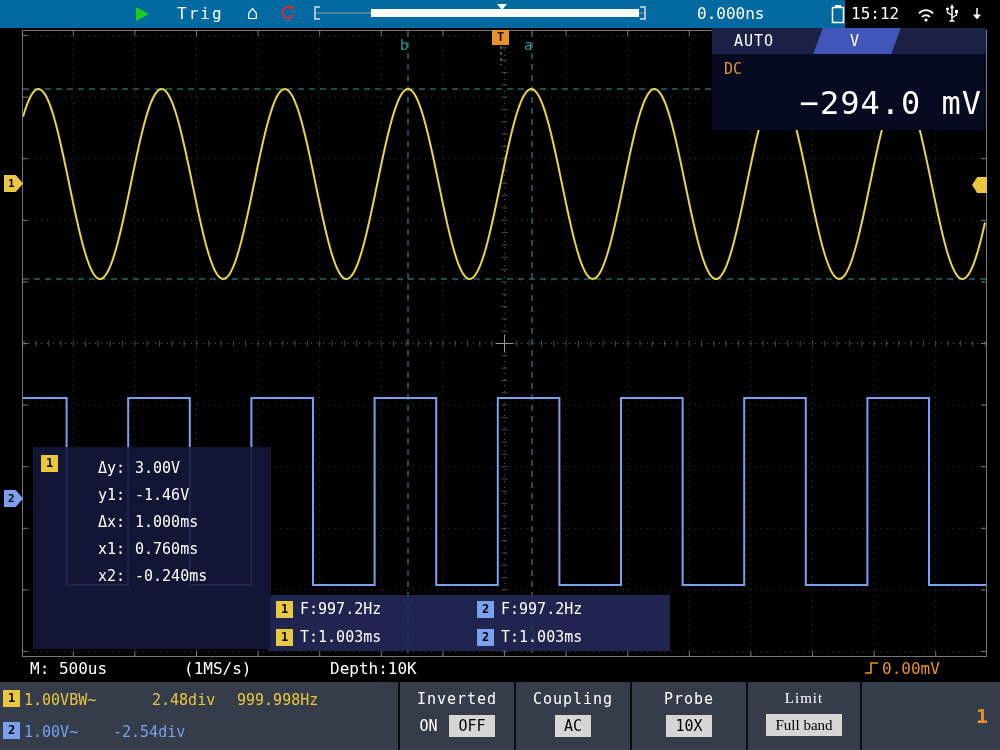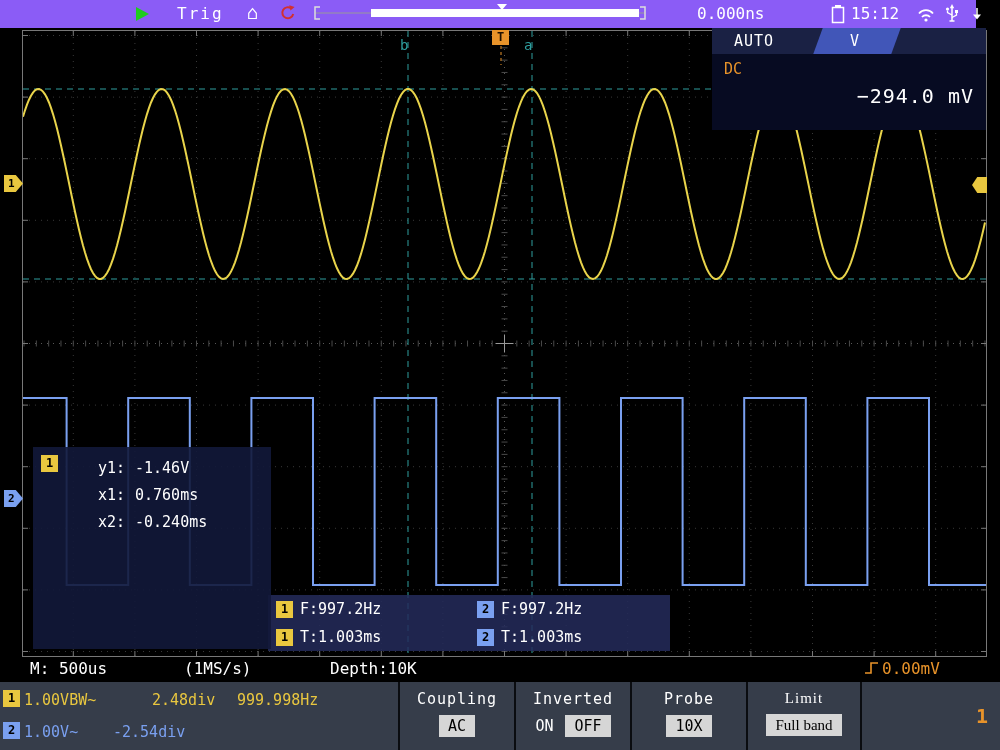--- a/index.html
+++ b/index.html
@@ -1,19 +1,19 @@
 <!DOCTYPE html>
 <html style="--ch1: #e9c73f; --ch2: #7aa0f0; --ch1_trace: #e9d44b; --ch2_trace: #7aa0f0; --cursor: #2e9e9e; --accent: #e8932a; --tab_blue: #4156b8; --menu_bg: #363d4a;"><head>
 <meta charset="utf-8">
 <style>
   html,body{margin:0;padding:0;background:#000;}
   .stage{position:relative;width:1000px;height:750px;background:#000;overflow:hidden;
          font-family:"DejaVu Sans Mono", monospace;color:#fff;font-size:15px;}
   
-  .topbar{position:absolute;left:0;top:0;width:976px;height:28px;background:#8b5cf6;}
+  .topbar{position:absolute;left:0;top:0;width:845px;height:28px;background:#0369a1;}
   .play-icon{position:absolute;left:136px;top:7px;width:0;height:0;
     border-left:13px solid #1ecc1e;border-top:7px solid transparent;border-bottom:7px solid transparent;}
   .trig-label{position:absolute;left:177px;top:4px;font-size:16px;letter-spacing:2px;}
   .home-glyph{position:absolute;left:247px;top:1px;font-size:19px;color:#fff;}
   .util-icon{position:absolute;left:279px;top:4px;}
   .posbar{position:absolute;left:313px;top:4px;}
   .trig-time{position:absolute;left:697px;top:4px;font-size:16px;}
   .batt-icon{position:absolute;left:830px;top:4px;}
   .clock{position:absolute;left:851px;top:4px;font-size:16px;}
   .wifi-icon{position:absolute;left:916px;top:7px;}
@@ -46,21 +46,21 @@
   .badge{display:inline-block;width:17px;height:17px;line-height:17px;text-align:center;
     color:#000;font-weight:bold;font-size:12px;margin-right:7px;flex:0 0 auto;}
   .b1{background:var(--ch1);} .b2{background:var(--ch2);}
   
   .measure{position:absolute;left:712px;top:28px;width:274px;height:102px;background:#070b22;z-index:8;}
   .m-head{position:absolute;left:0;top:0;width:274px;height:26px;background:#1a2144;}
   .m-auto{position:absolute;left:22px;top:4px;letter-spacing:1px;}
   .m-vwrap{position:absolute;left:106px;top:0;width:78px;height:26px;background:var(--tab_blue);transform:skewX(-20deg);}
   .m-vtext{position:absolute;left:138px;top:4px;}
   .m-dc{position:absolute;left:12px;top:32px;color:var(--accent);}
-  .m-val{position:absolute;right:12px;top:56px;font-size:20px;letter-spacing:1px;white-space:pre;}
+  .m-val{position:absolute;right:4px;top:56px;font-size:32px;letter-spacing:1px;white-space:pre;}
   
   .statusbar{position:absolute;left:0;top:656px;width:1000px;height:36px;font-size:16px;border-radius:8px;}
   .st-tb{position:absolute;left:30px;top:3px;white-space:pre;}
   .st-sr{position:absolute;left:184px;top:3px;}
   .st-dp{position:absolute;left:330px;top:3px;}
   .st-src{position:absolute;left:818px;top:3px;color:var(--accent);margin-top:32px;}
   .edge-icon{position:absolute;left:864px;top:4px;}
   .st-lvl{position:absolute;left:882px;top:3px;color:var(--accent);}
   
   .bottombar{position:absolute;left:0;top:682px;width:1000px;height:68px;background:var(--menu_bg);}
@@ -349,22 +349,30 @@
     <div class="curlbl b">b</div>
     <div class="curlbl a">a</div>
     <div class="chmark ch1">1</div>
     <div class="chmark ch2">2</div>
     <div class="trigarrow"></div>
 
     <div class="cursor-panel">
       <span class="badge b1 cbadge">1</span>
       <div class="c-rows">
           <div class="c-row">
+            <span class="c-lbl">Δy:</span>
+            <span class="c-val">3.00V</span>
+          </div>
+          <div class="c-row">
             <span class="c-lbl">y1:</span>
             <span class="c-val">-1.46V</span>
+          </div>
+          <div class="c-row">
+            <span class="c-lbl">Δx:</span>
+            <span class="c-val">1.000ms</span>
           </div>
           <div class="c-row">
             <span class="c-lbl">x1:</span>
             <span class="c-val">0.760ms</span>
           </div>
           <div class="c-row">
             <span class="c-lbl">x2:</span>
             <span class="c-val">-0.240ms</span>
           </div>
         </div>
@@ -416,33 +424,33 @@
       <span class="badge b1 badge1">1</span>
       <span class="ci y s1">1.00VBW~</span>
       <span class="ci y p1">2.48div</span>
       <span class="ci y f1">999.998Hz</span>
       <span class="badge b2 badge2">2</span>
       <span class="ci bl s2">1.00V~</span>
       <span class="ci bl p2">-2.54div</span>
     </div>
     <div class="menu">
         <div class="menu-col">
-          <div class="menu-title">Coupling</div>
-          <div class="menu-vals">
-            <span class="menu-val sel">AC</span>
-          </div>
-        </div>
-        <div class="menu-col">
           <div class="menu-title">Inverted</div>
           <div class="menu-vals">
             <span class="menu-val">ON</span>
             <span class="menu-val sel">OFF</span>
           </div>
         </div>
         <div class="menu-col">
+          <div class="menu-title">Coupling</div>
+          <div class="menu-vals">
+            <span class="menu-val sel">AC</span>
+          </div>
+        </div>
+        <div class="menu-col">
           <div class="menu-title">Probe</div>
           <div class="menu-vals">
             <span class="menu-val sel">10X</span>
           </div>
         </div>
         <div class="menu-col">
           <div class="menu-title">Limit</div>
           <div class="menu-vals">
             <span class="menu-val sel">Full band</span>
           </div>

